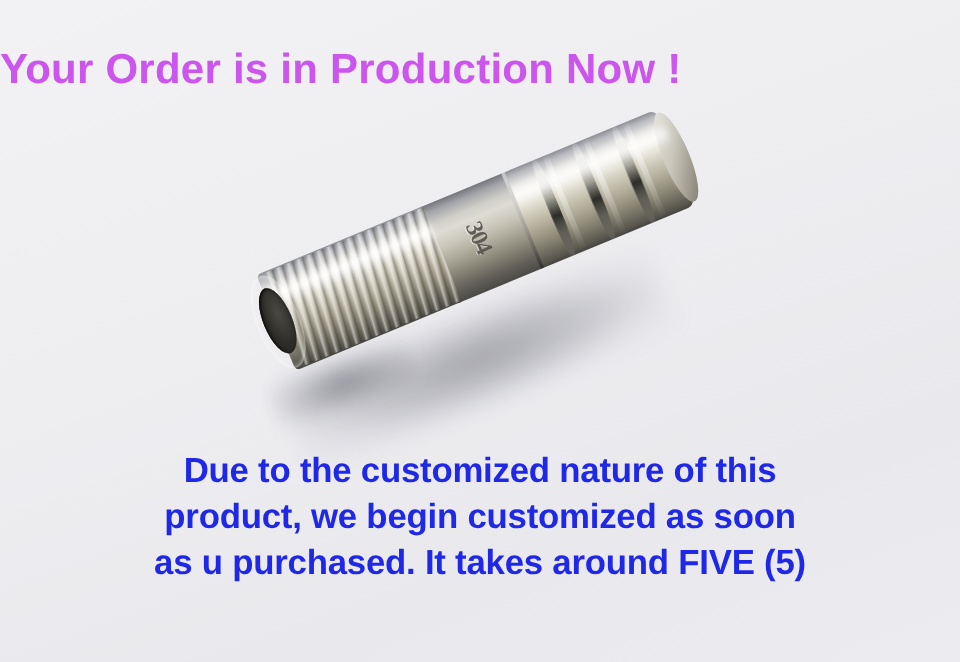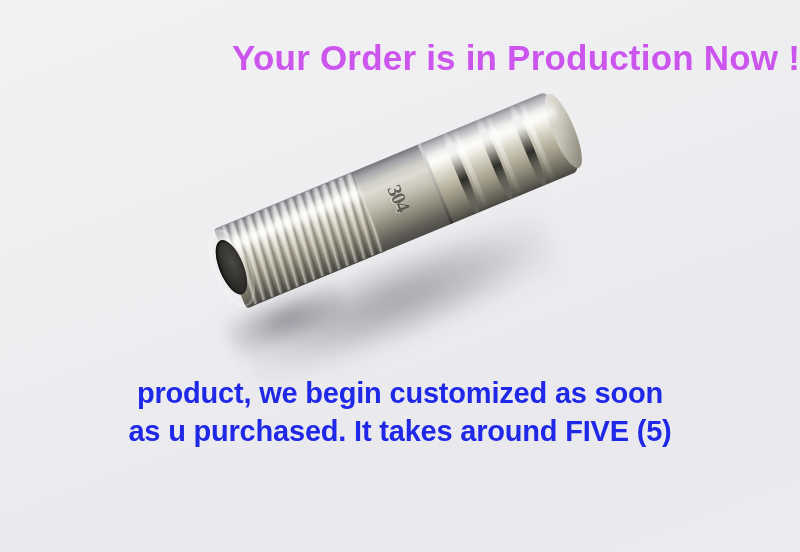--- a/index.html
+++ b/index.html
@@ -22,21 +22,21 @@
       linear-gradient(160deg, #f2f2f4 0%, #eeeef1 40%, #e9e9ed 75%, #ececf0 100%);
     overflow: hidden;
   }
 
   
   .headline {
     position: absolute;
     left: 0;
     top: 38px;
     width: 800px;
-    text-align: right;
+    text-align: left;
     font-size: 35px;
     font-weight: bold;
     letter-spacing: 0.2px;
     color: #cc55ee;
     white-space: nowrap;
   }
 
   
   .photo {
     position: absolute;
@@ -310,17 +310,18 @@
       <div class="metal threads"></div>
       <div class="thread-lines"></div>
       <div class="thread-gloss"></div>
       <div class="bore-outer"></div>
       <div class="bore-inner"></div>
 
     </div>
   </div>
 
   <div class="notice">
+    <div class="line">Due to the customized nature of this</div>
     <div class="line">product, we begin customized as soon</div>
     <div class="line">as u purchased. It takes around FIVE (5)</div>
   </div>
 
 </div>
 
 </body></html>

